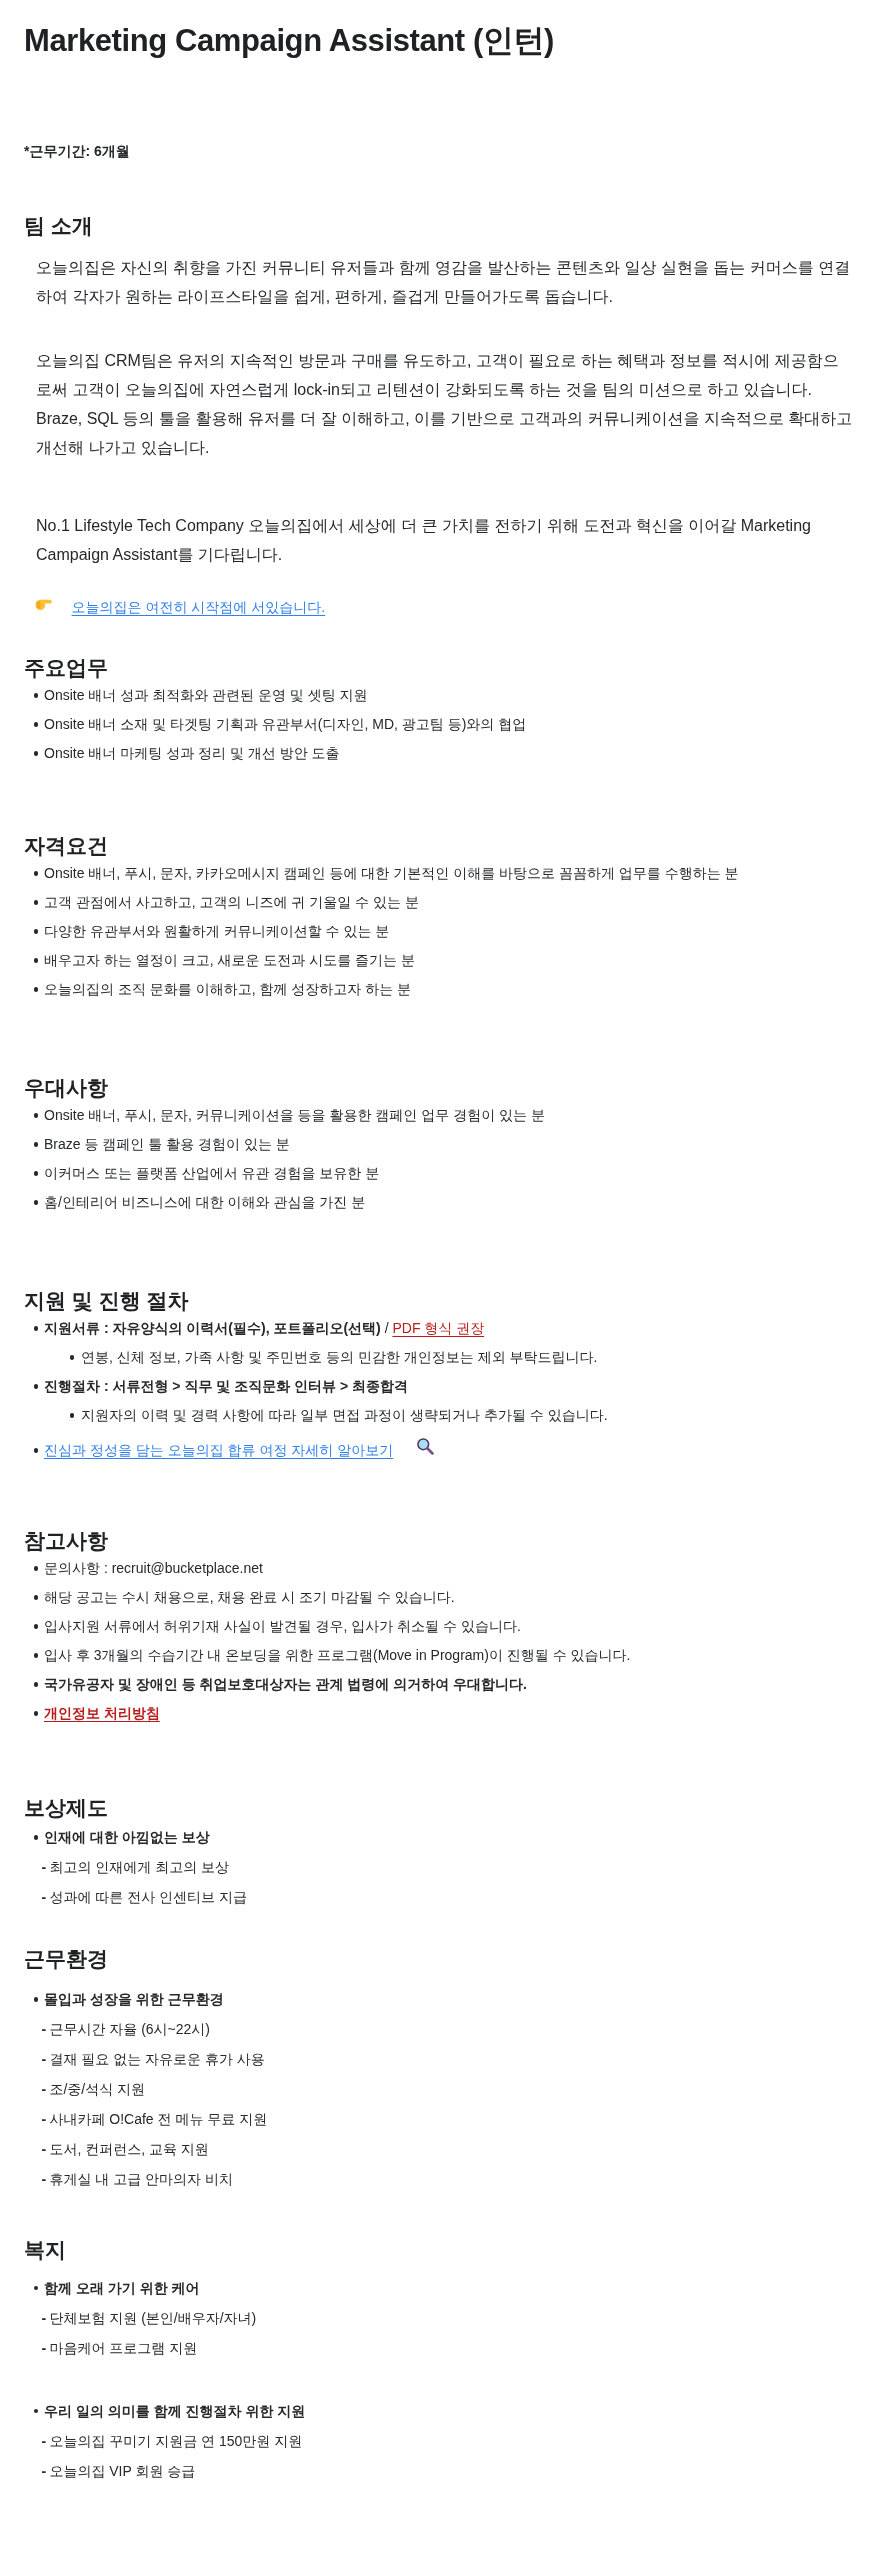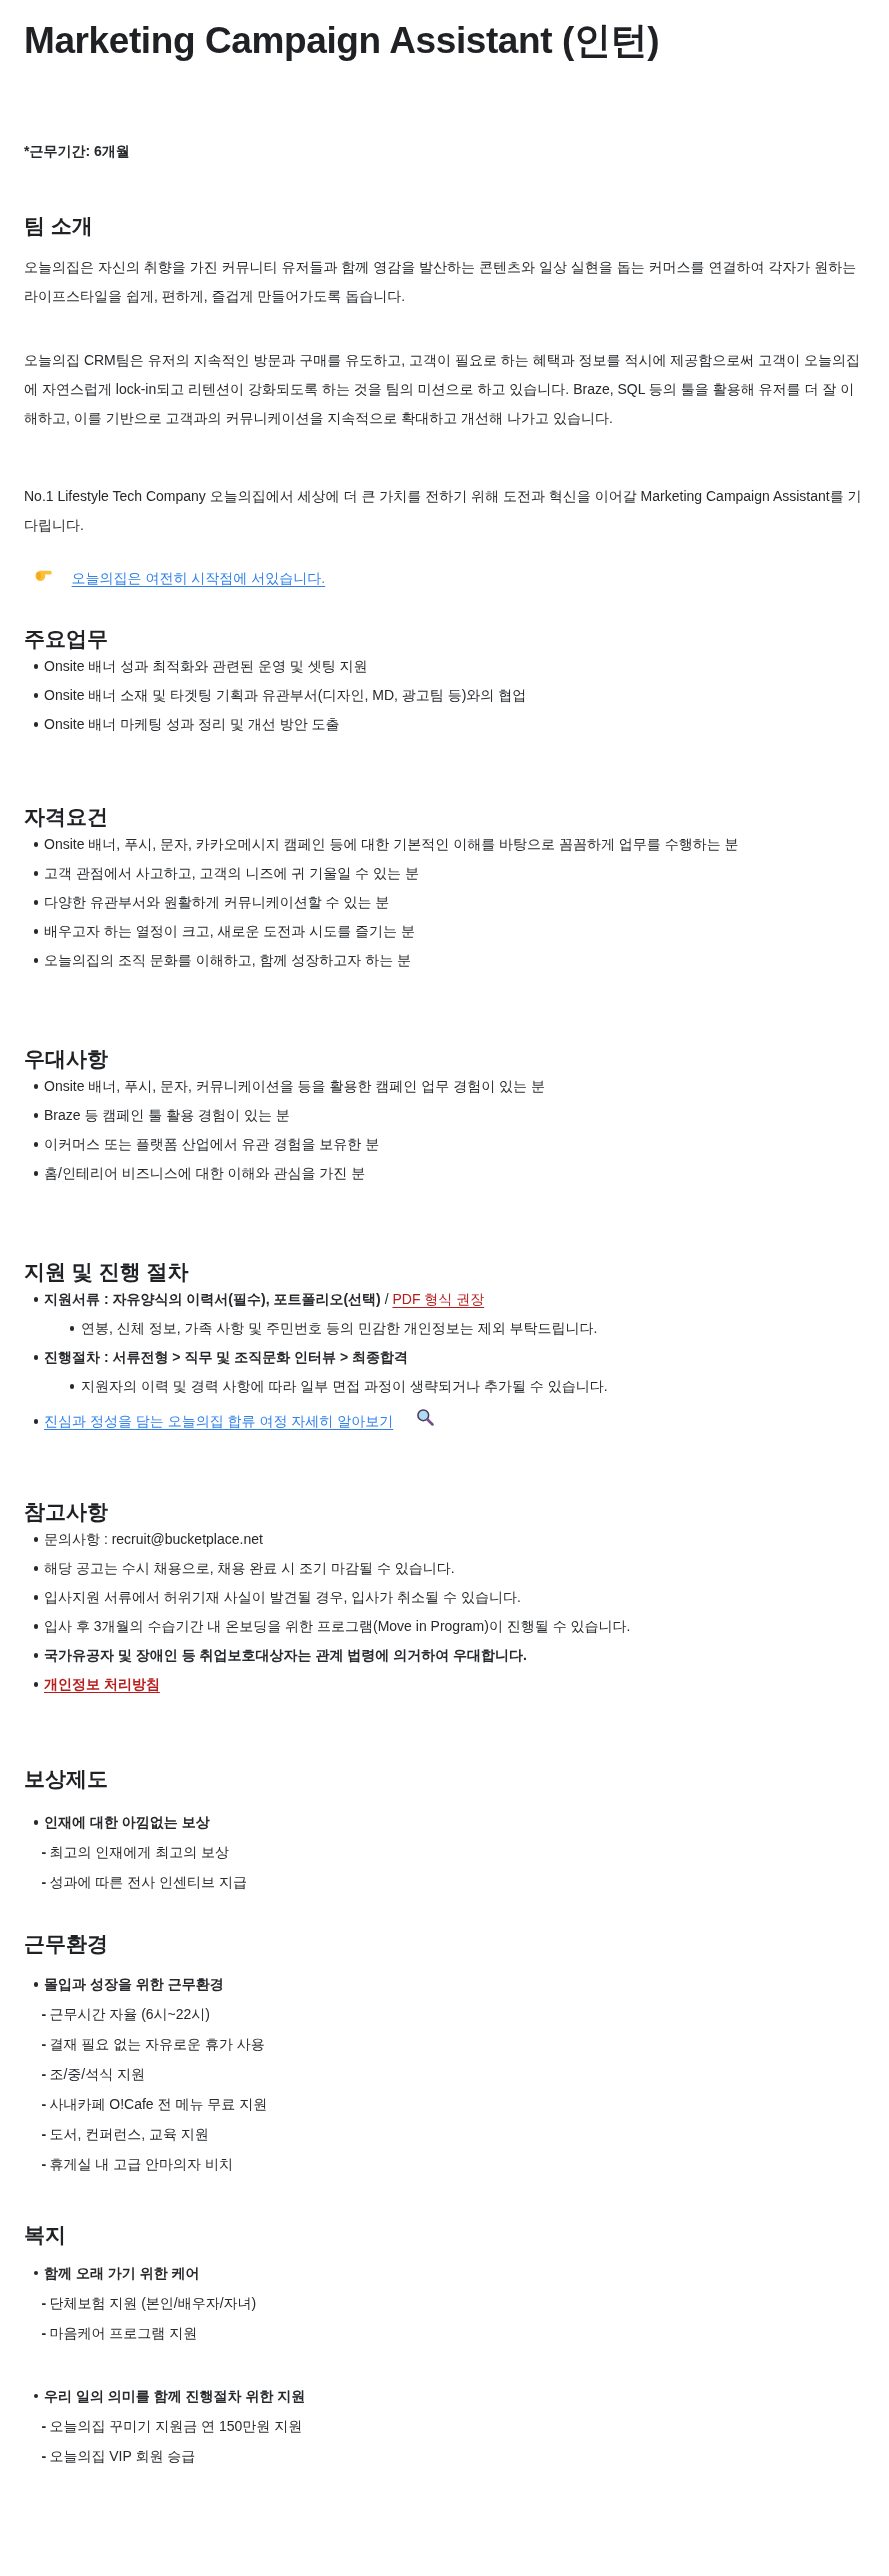--- a/index.html
+++ b/index.html
@@ -5,28 +5,28 @@
   html,body{margin:0;padding:0;background:#ffffff;}
   body{
     width:889px;height:2576px;overflow:hidden;box-sizing:border-box;
     font-family:"Liberation Sans","DejaVu Sans",sans-serif;
     color:#26282b;
     -webkit-font-smoothing:antialiased;
   }
   .page{padding:0 24.5px 0 24px;box-sizing:border-box;}
 
   h1.title{
-    margin:21px 0 0 0;font-size:37px;line-height:40px;font-weight:800;
+    margin:21px 0 0 0;font-size:31px;line-height:40px;font-weight:800;
     letter-spacing:-0.4px;color:#1f2124;
   }
   .work-period{margin:81px 0 0 0;font-size:14px;font-weight:700;line-height:19px;}
 
   h2.sec-h{margin:0;font-size:21px;line-height:26px;font-weight:700;color:#1f2124;}
 
-  .para{margin:0;font-size:14px;line-height:29px;}
+  .para{margin:12px;font-size:16px;line-height:29px;}
   .mt16{margin-top:14px;}
   .mt40{margin-top:35px;}
   .mt56{margin-top:49px;}
 
   .cta{margin-top:23px;display:flex;align-items:center;gap:19px;padding-left:9.6px;font-size:14px;line-height:30px;}
   .icon-svg{display:inline-block;vertical-align:middle;}
 
   a.bluelink{color:#2f80ed;text-decoration:underline;text-underline-offset:2.6px;cursor:pointer;font-size:14px;}
   a.ulink{color:#b91c1c;text-decoration:underline;text-underline-offset:2.6px;cursor:pointer;}
 
@@ -51,21 +51,21 @@
   
   .sec-team{margin-top:52px;}
   .sec-resp{margin-top:33px;}
   .sec-qual{margin-top:65px;}
   .sec-pref{margin-top:71px;}
   .sec-proc{margin-top:71px;}
   .sec-notes{margin-top:63px;}
   .sec-comp{margin-top:67px;}
   .sec-env{margin-top:34px;}
   .sec-welf{margin-top:43px;}
-  .list-mt13{margin-top:16px;}
+  .list-mt13{margin-top:2px;}
   .list-mt14{margin-top:12.3px;}
   .list-mt15{margin-top:13px;}
   .list-mt16{margin-top:14px;}
   .group-mt12{margin-top:10.5px;}
   .group-mt39{margin-top:34px;}
   .journey-row{margin-top:6.1px;display:flex;align-items:center;gap:23px;}
 </style>
 </head>
 <body>
 

